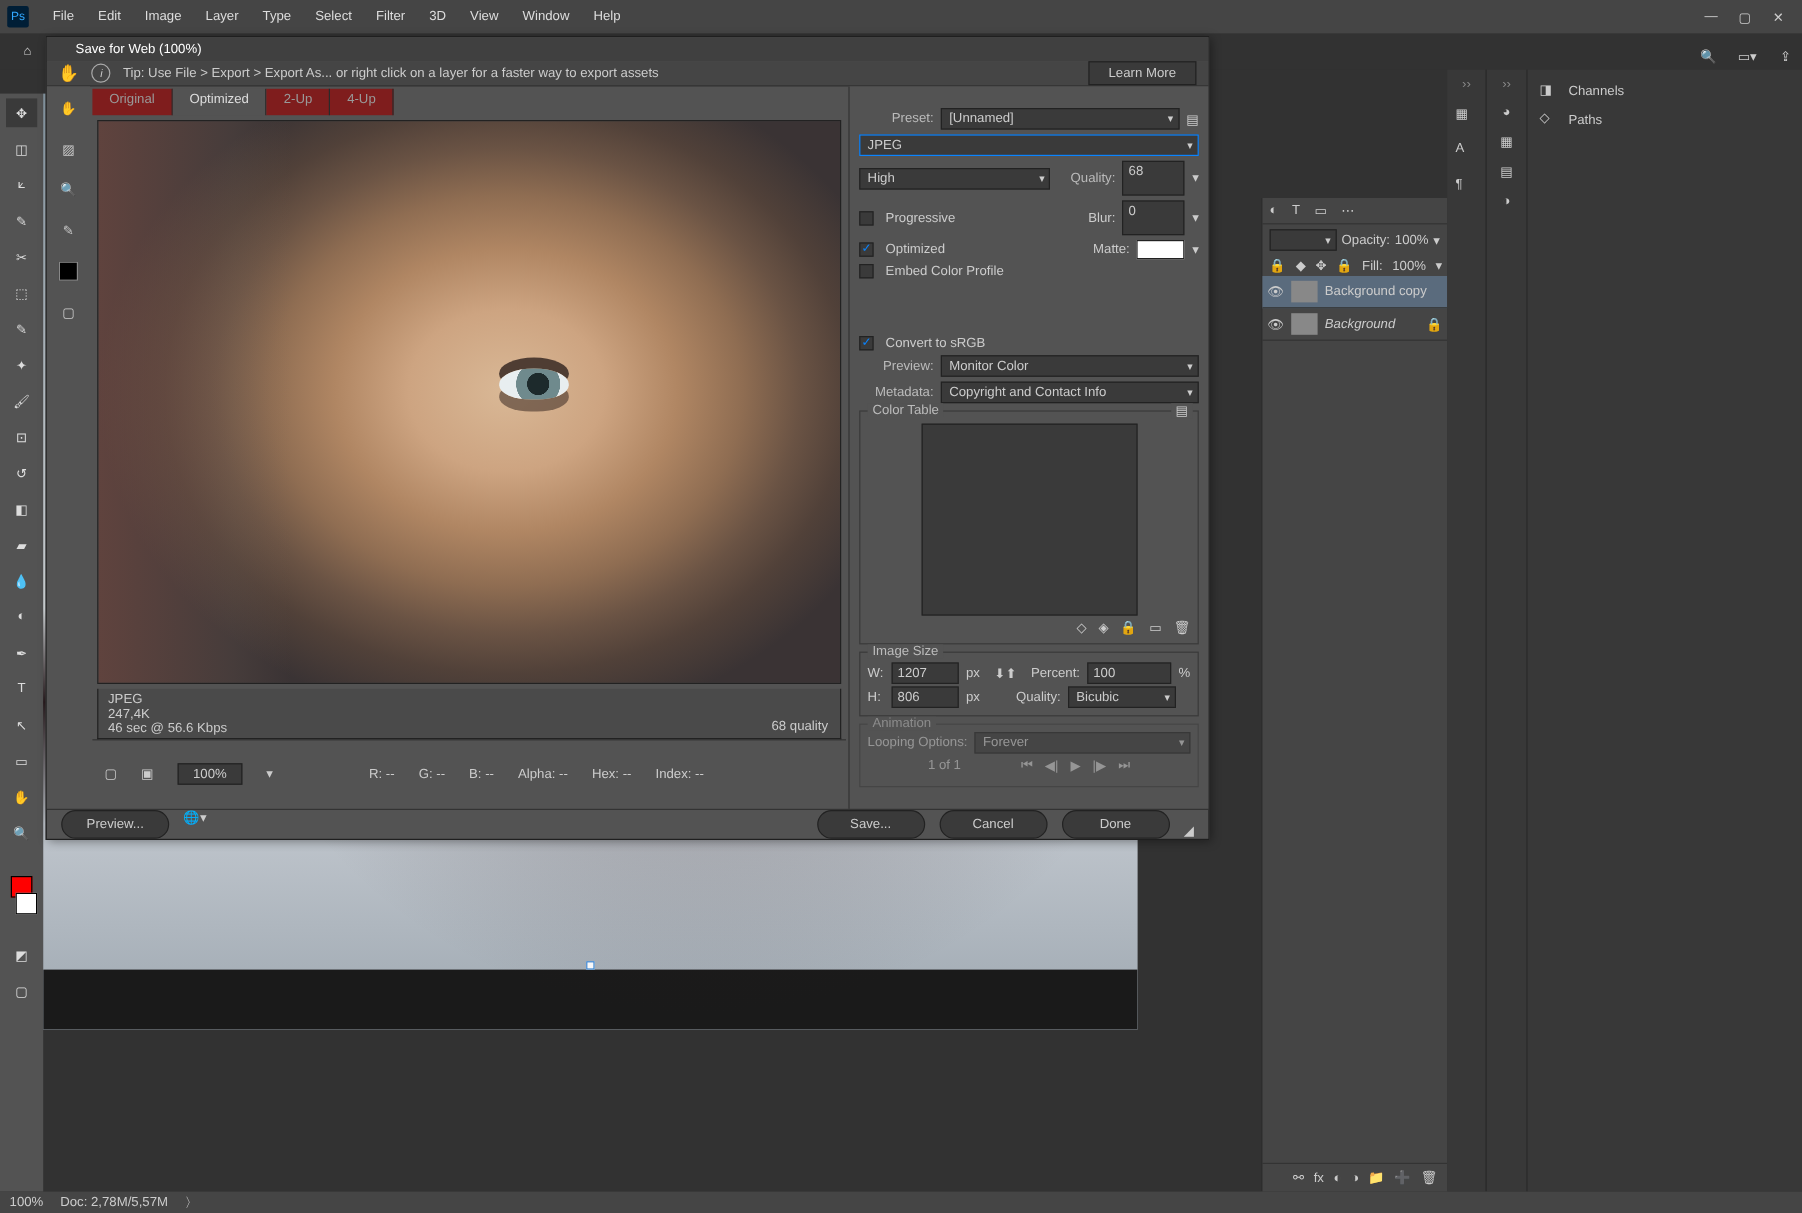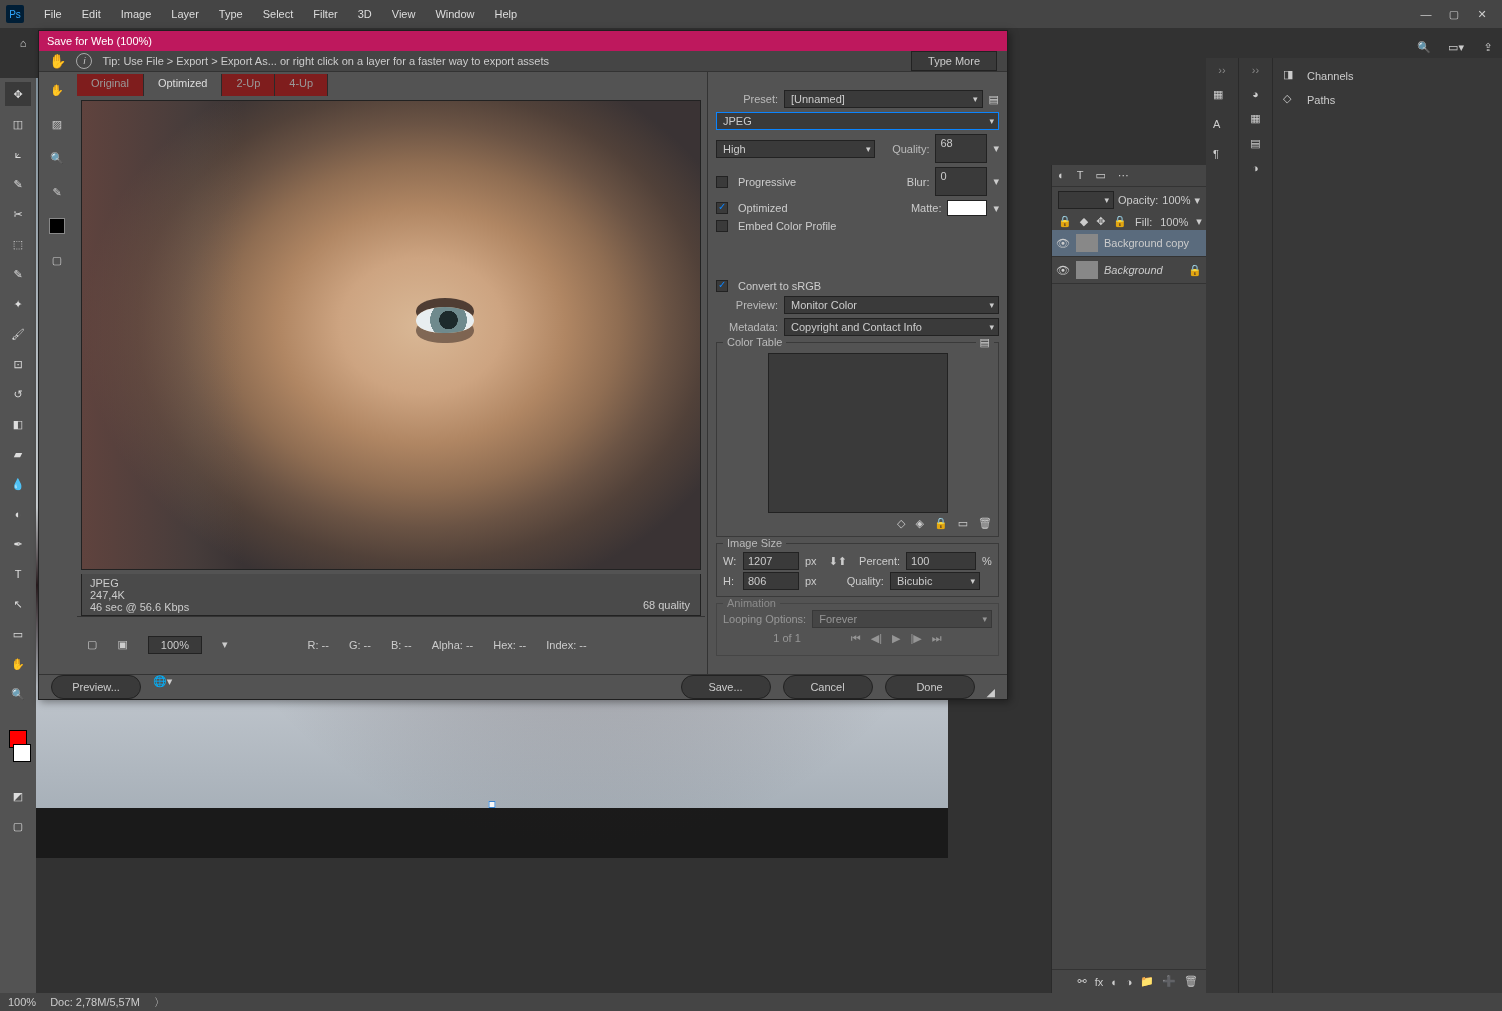--- a/index.html
+++ b/index.html
@@ -35,21 +35,21 @@
 .layerpanel .lpctrl{padding:4px 6px;display:flex;gap:4px;align-items:center;font-size:10px}
 .layerpanel .lpctrl .dd{flex:1;background:#3a3a3a;border:1px solid #222;height:18px}
 .layerpanel .locks{display:flex;gap:8px;padding:2px 6px;align-items:center}
 .layerpanel .lrow{display:flex;align-items:center;padding:4px;gap:6px;border-bottom:1px solid #333}
 .layerpanel .lrow.sel{background:#5a6b7d}
 .layerpanel .thumb{width:22px;height:18px;background:#888}
 .layerpanel .eye{width:14px}
 .layerbottom{position:absolute;bottom:0;left:0;right:0;height:24px;display:flex;justify-content:flex-end;gap:8px;padding:4px 8px;border-top:1px solid #333;align-items:center}
 
 .dialog{position:absolute;left:38px;top:30px;width:970px;height:670px;background:#535353;border:1px solid #1f1f1f;box-shadow:2px 2px 8px rgba(0,0,0,0.4);display:flex;flex-direction:column}
-.dialog .title{height:36px;background:#be185d;color:#fff;padding:4px 8px;font-size:11px}
+.dialog .title{height:36px;background:#404040;color:#fff;padding:4px 24px;font-size:11px}
 .dialog .tip{height:30px;background:#454545;display:flex;align-items:center;padding:0 10px;gap:10px;border-bottom:1px solid #333}
 .dialog .tip .info{width:16px;height:16px;border:1px solid #aaa;border-radius:50%;display:flex;align-items:center;justify-content:center;font-size:9px;font-style:italic}
 .dialog .tip .learn{margin-left:auto;background:#3a3a3a;border:1px solid #222;padding:3px 16px;cursor:pointer}
 .dialog .body{flex:1;display:flex}
 .dtools{width:36px;background:#535353;display:flex;flex-direction:column;align-items:center;padding-top:6px;gap:10px}
 .dtool{width:26px;height:24px;display:flex;align-items:center;justify-content:center;cursor:pointer}
 .dtool .fg{width:16px;height:16px;background:#000;border:1px solid #888}
 .dpreview{flex:1;display:flex;flex-direction:column;padding:2px}
 .dtabs{display:flex;height:22px}
 .dtab{padding:3px 14px;background:#7f1d1d;color:#999;cursor:pointer;border-right:1px solid #2a2a2a}
@@ -228,21 +228,21 @@
   <span>Doc: 2,78M/5,57M</span>
   <span>〉</span>
 </div>
 
 <div class="dialog">
   <div class="title">Save for Web (100%)</div>
   <div class="tip">
     <span style="font-size:14px">✋</span>
     <span class="info">i</span>
     <span>Tip: Use File &gt; Export &gt; Export As... or right click on a layer for a faster way to export assets</span>
-    <div class="learn">Type More</div>
+    <div class="learn">Learn More</div>
   </div>
   <div class="body">
     <div class="dtools">
       <div class="dtool">✋</div>
       <div class="dtool">▨</div>
       <div class="dtool">🔍</div>
       <div class="dtool">✎</div>
       <div class="dtool">
           <div class="fg"></div>
         </div>

